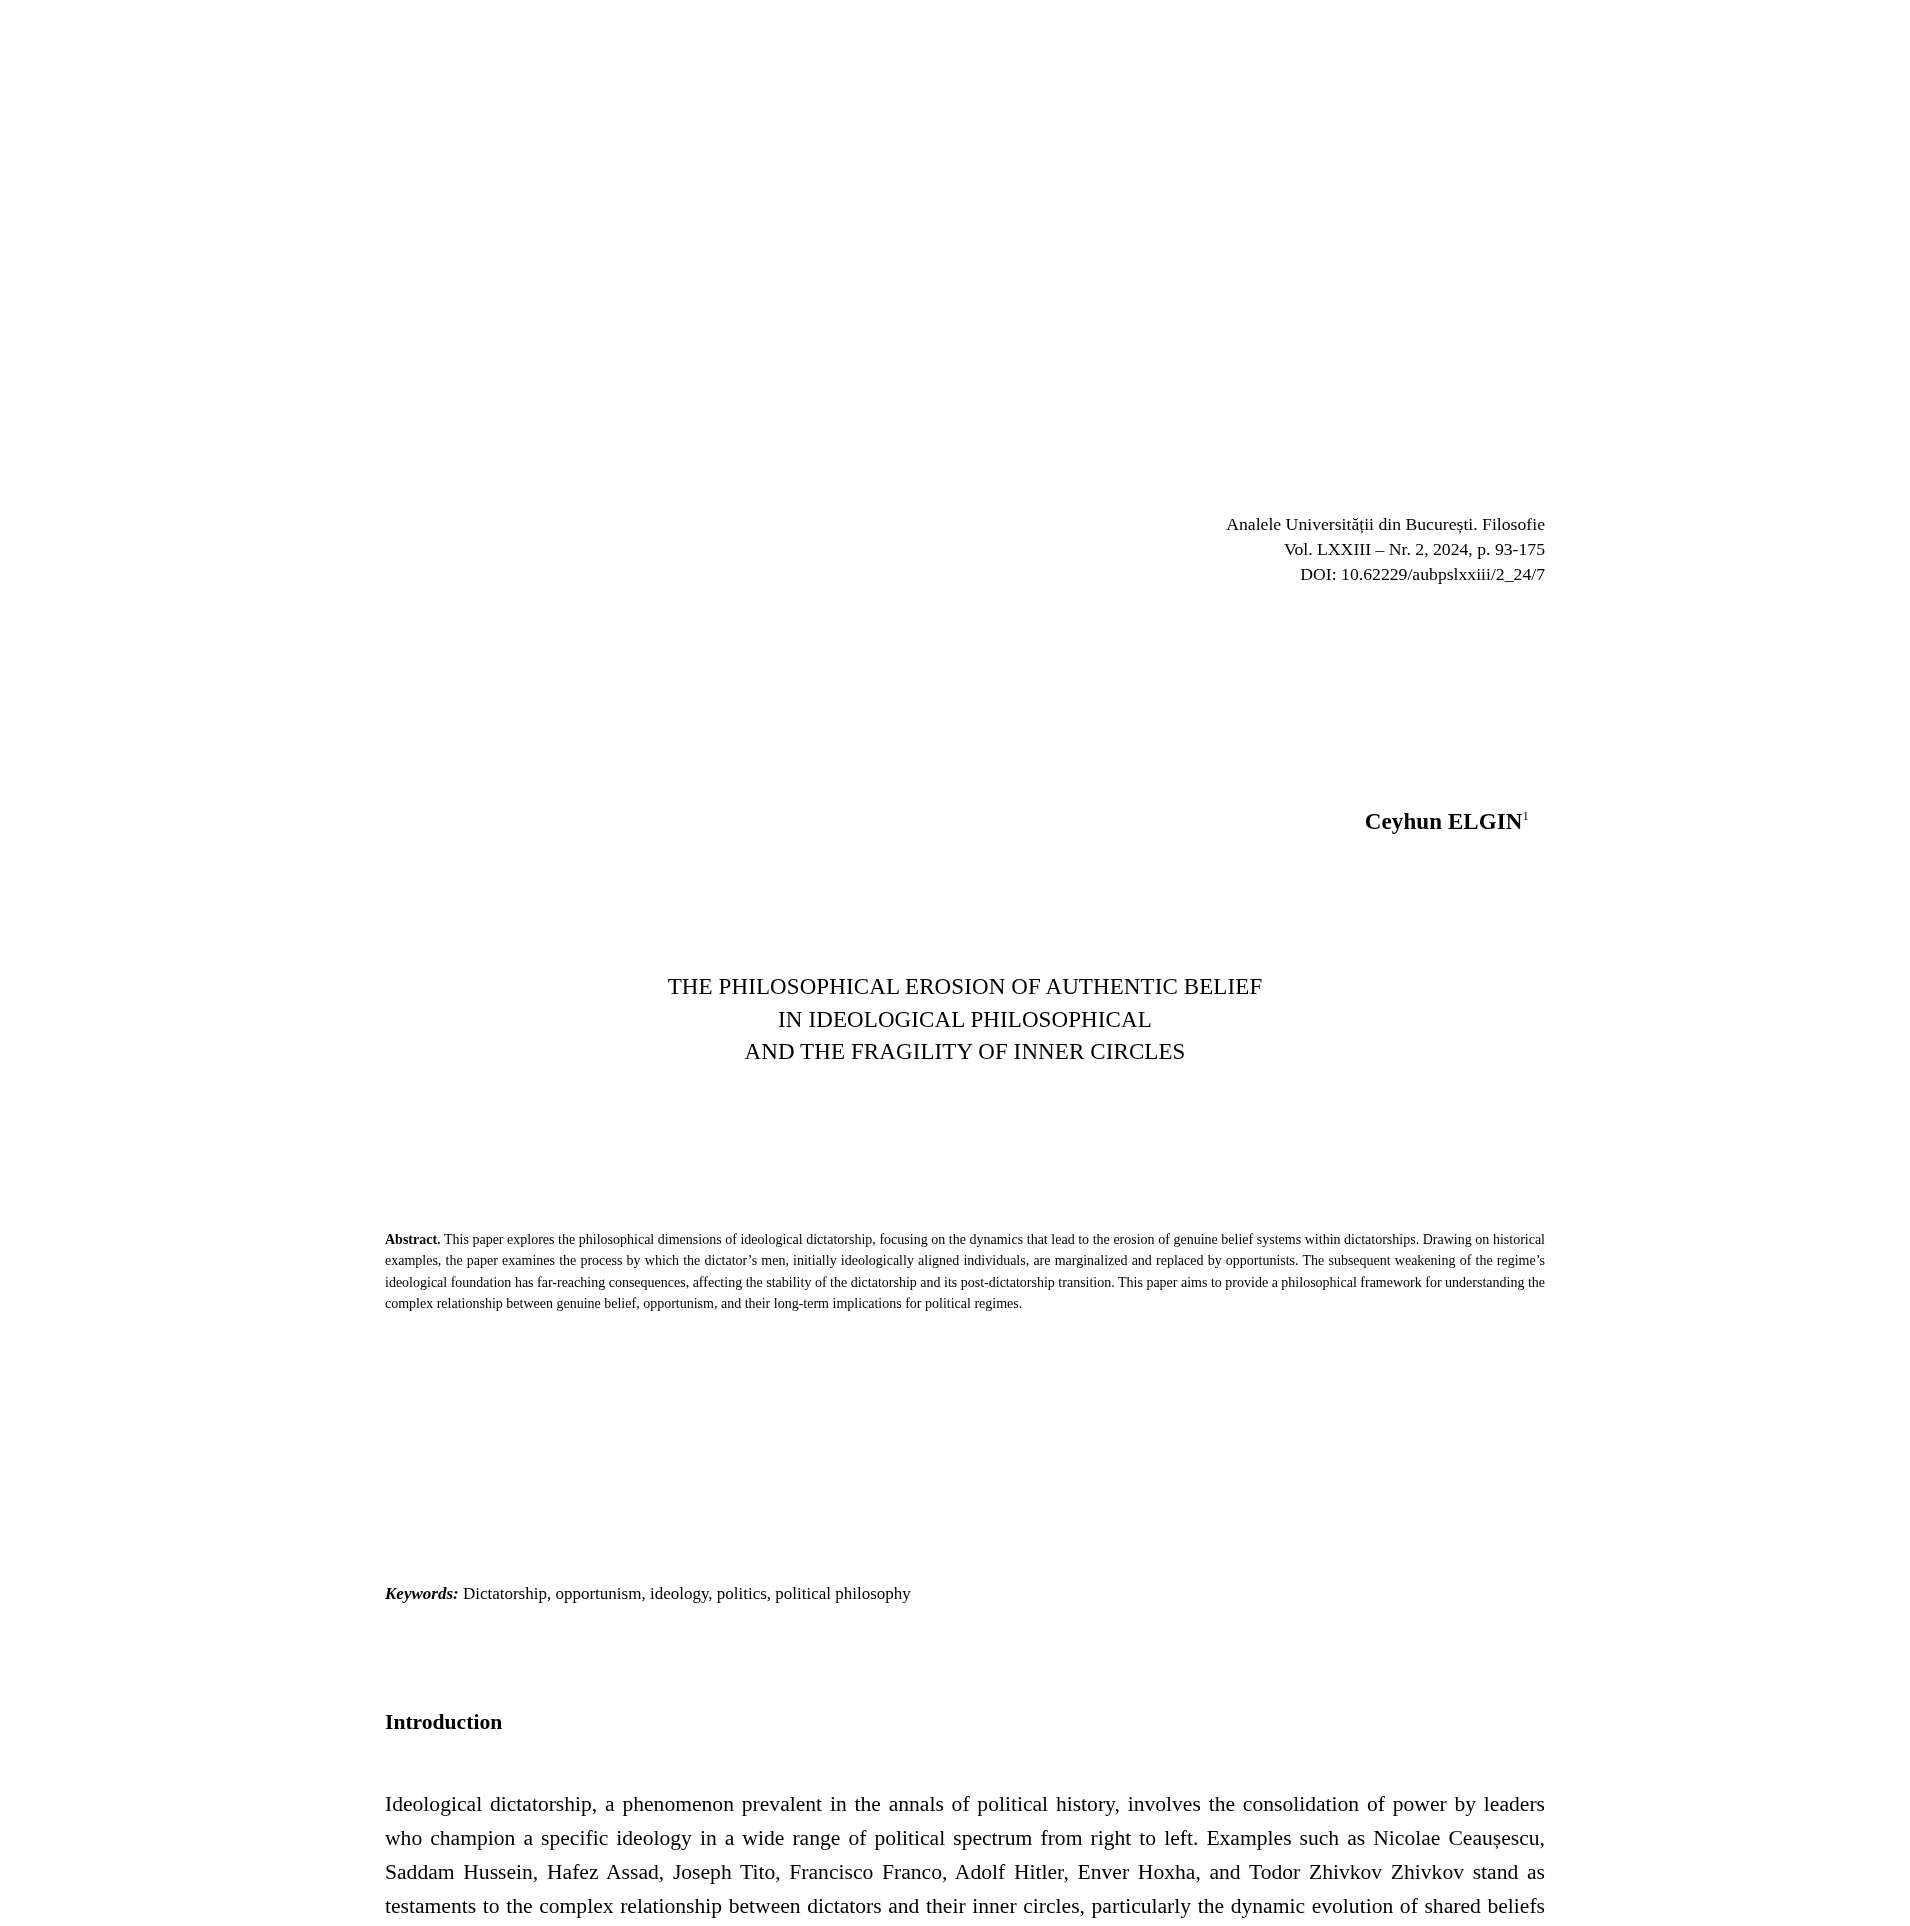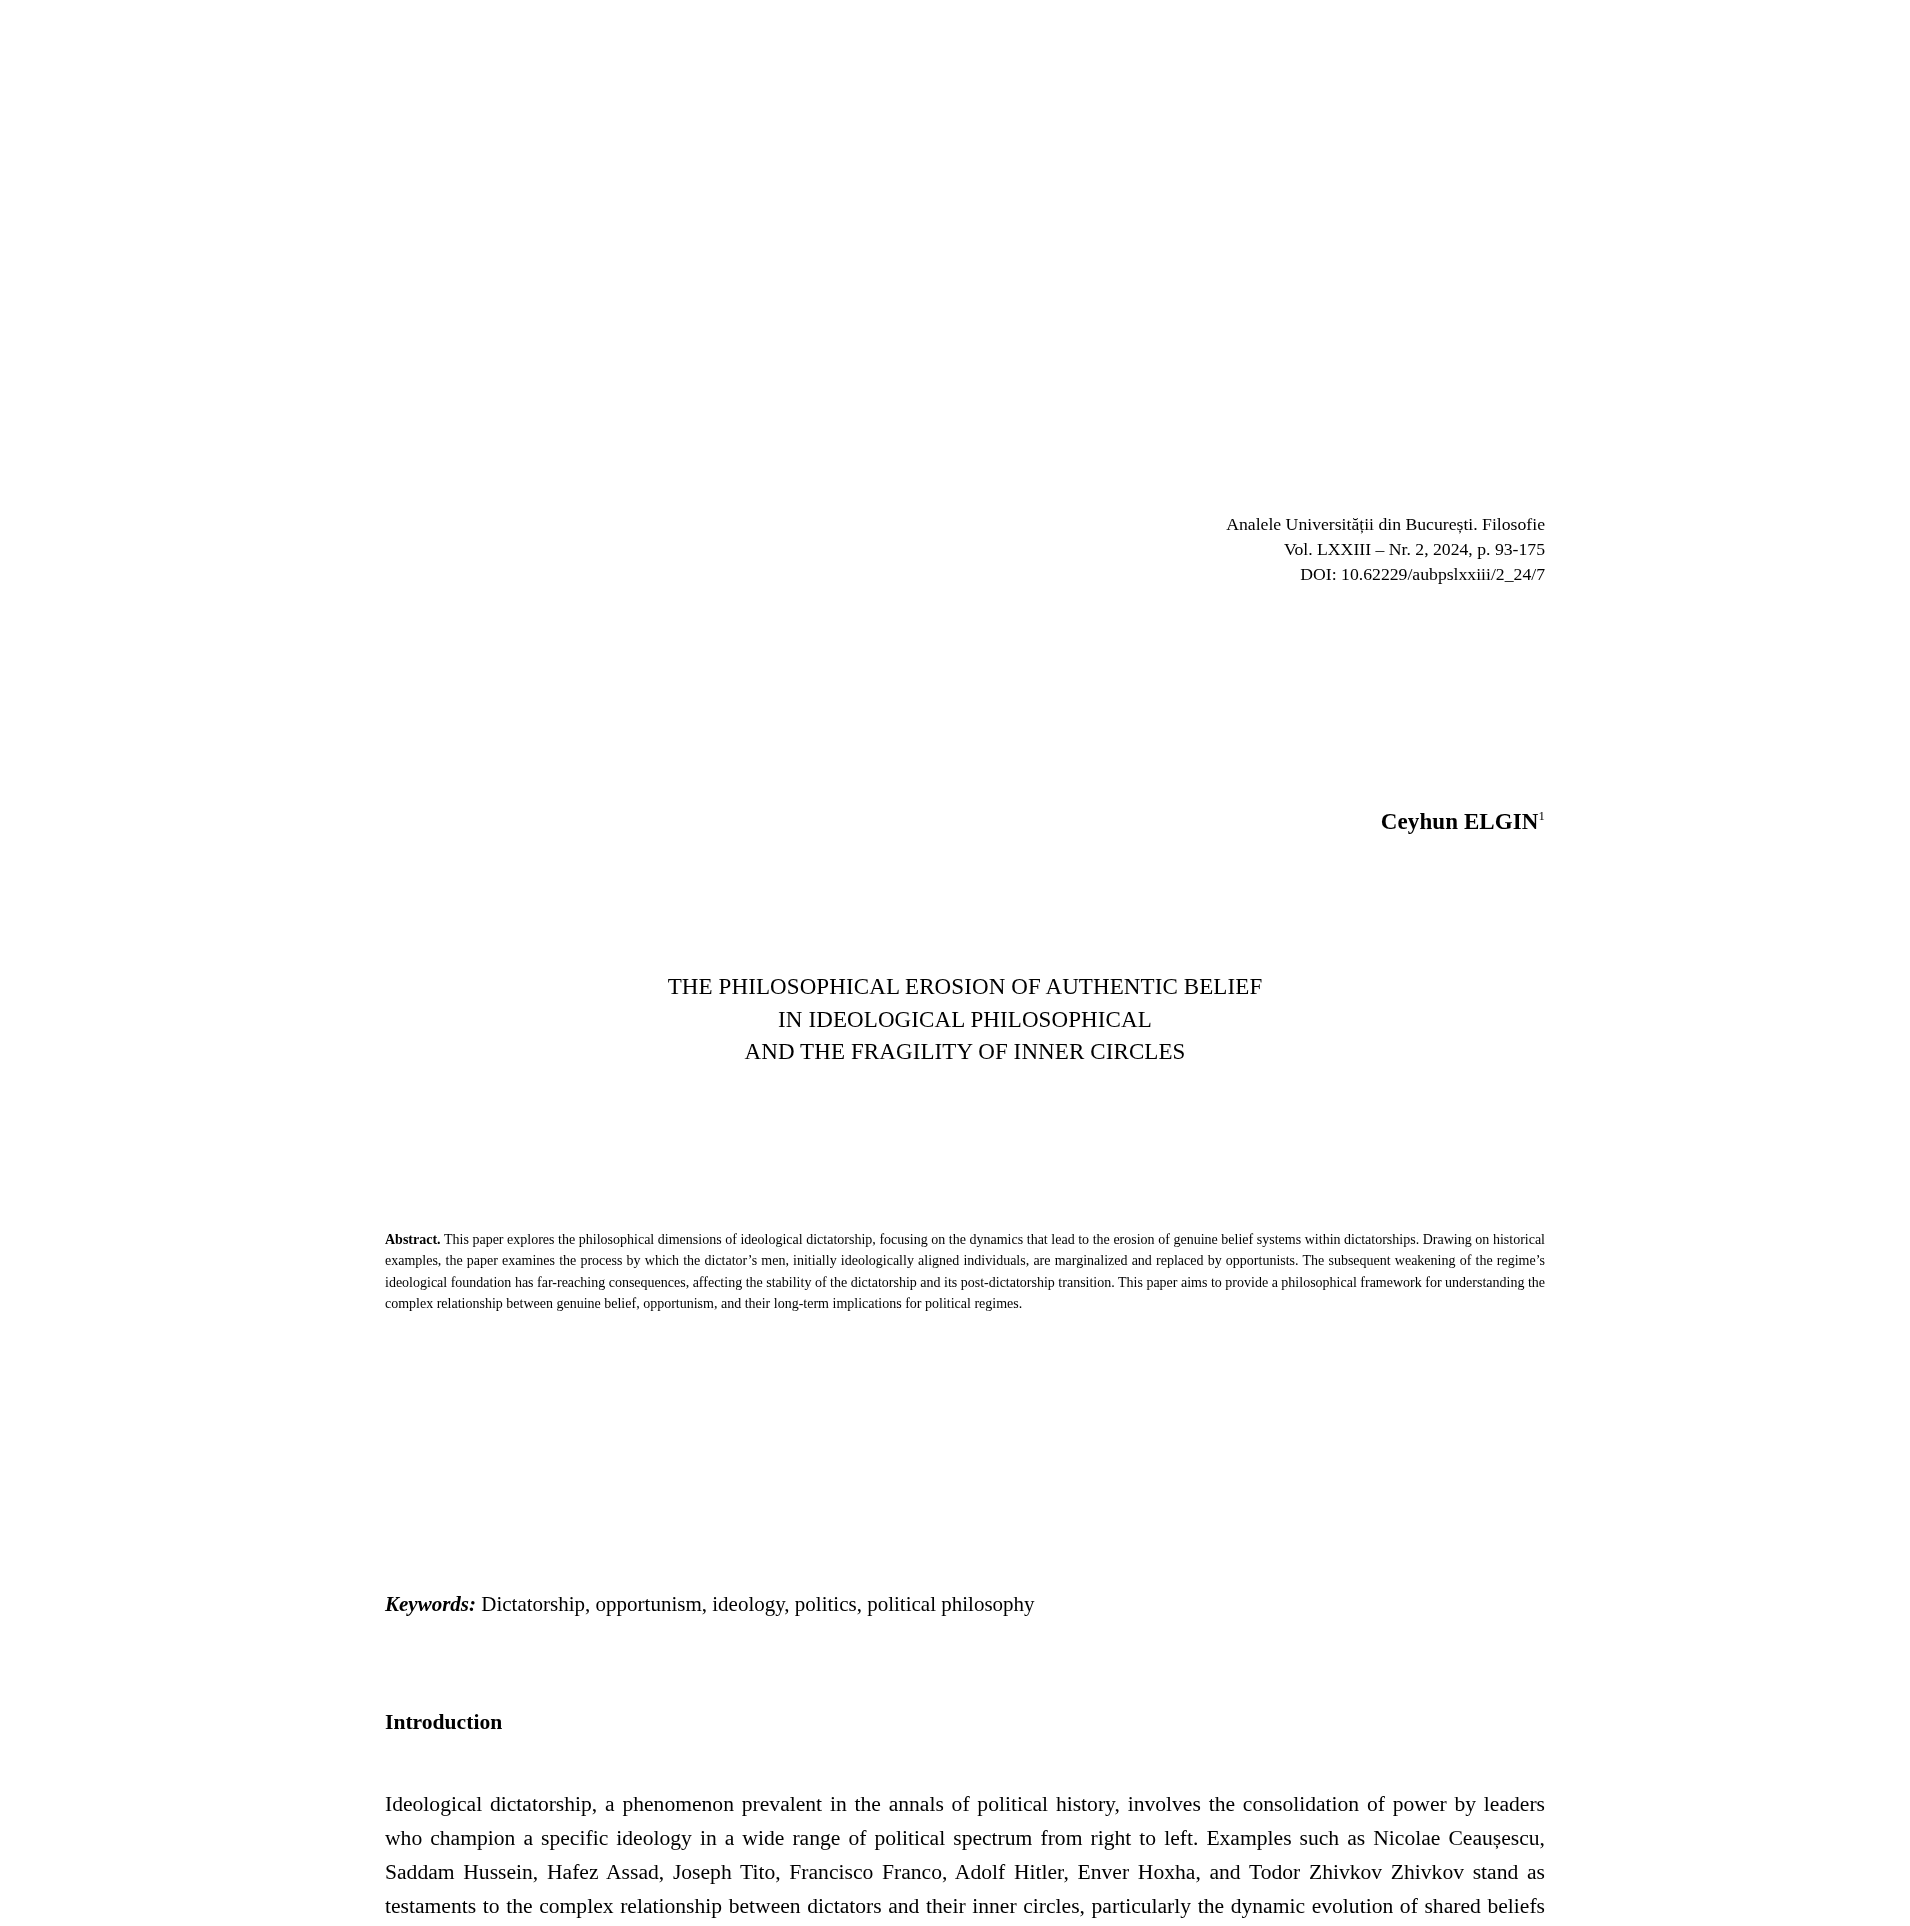--- a/index.html
+++ b/index.html
@@ -39,21 +39,21 @@
     font-size: 17.7px;
     line-height: 1.42;
     color: #000000;
   }
   .journal-header div { white-space: nowrap; }
 
   
   .author {
     position: absolute;
     top: 809px;
-    right: 0;
+    right: 16px;
     width: 100%;
     text-align: right;
     font-size: 23px;
     font-weight: bold;
     letter-spacing: 0.1px;
   }
   .author sup {
     font-size: 12.7px;
     font-weight: normal;
     vertical-align: super;
@@ -84,23 +84,22 @@
     text-align: justify;
     text-justify: inter-word;
   }
   .abstract b { font-weight: bold; }
 
   .keywords {
     position: absolute;
     top: 1581px;
     left: 0;
     width: 1160px;
-    font-size: 21px;
+    font-size: 17px;
     line-height: 1.5;
-    margin-top: 8px;
   }
   .keywords i { font-style: italic; font-weight: bold; }
 
   
   .section-heading {
     position: absolute;
     top: 1710px;
     left: 0;
     font-size: 21.6px;
     font-weight: bold;

